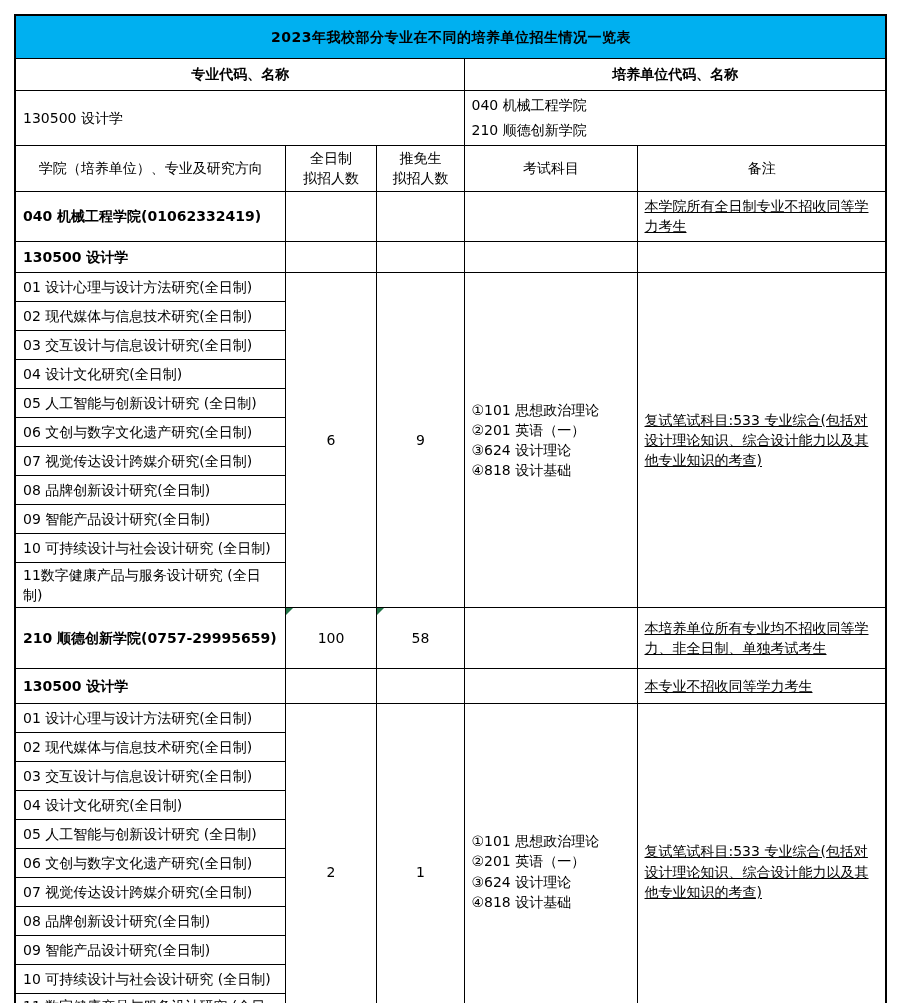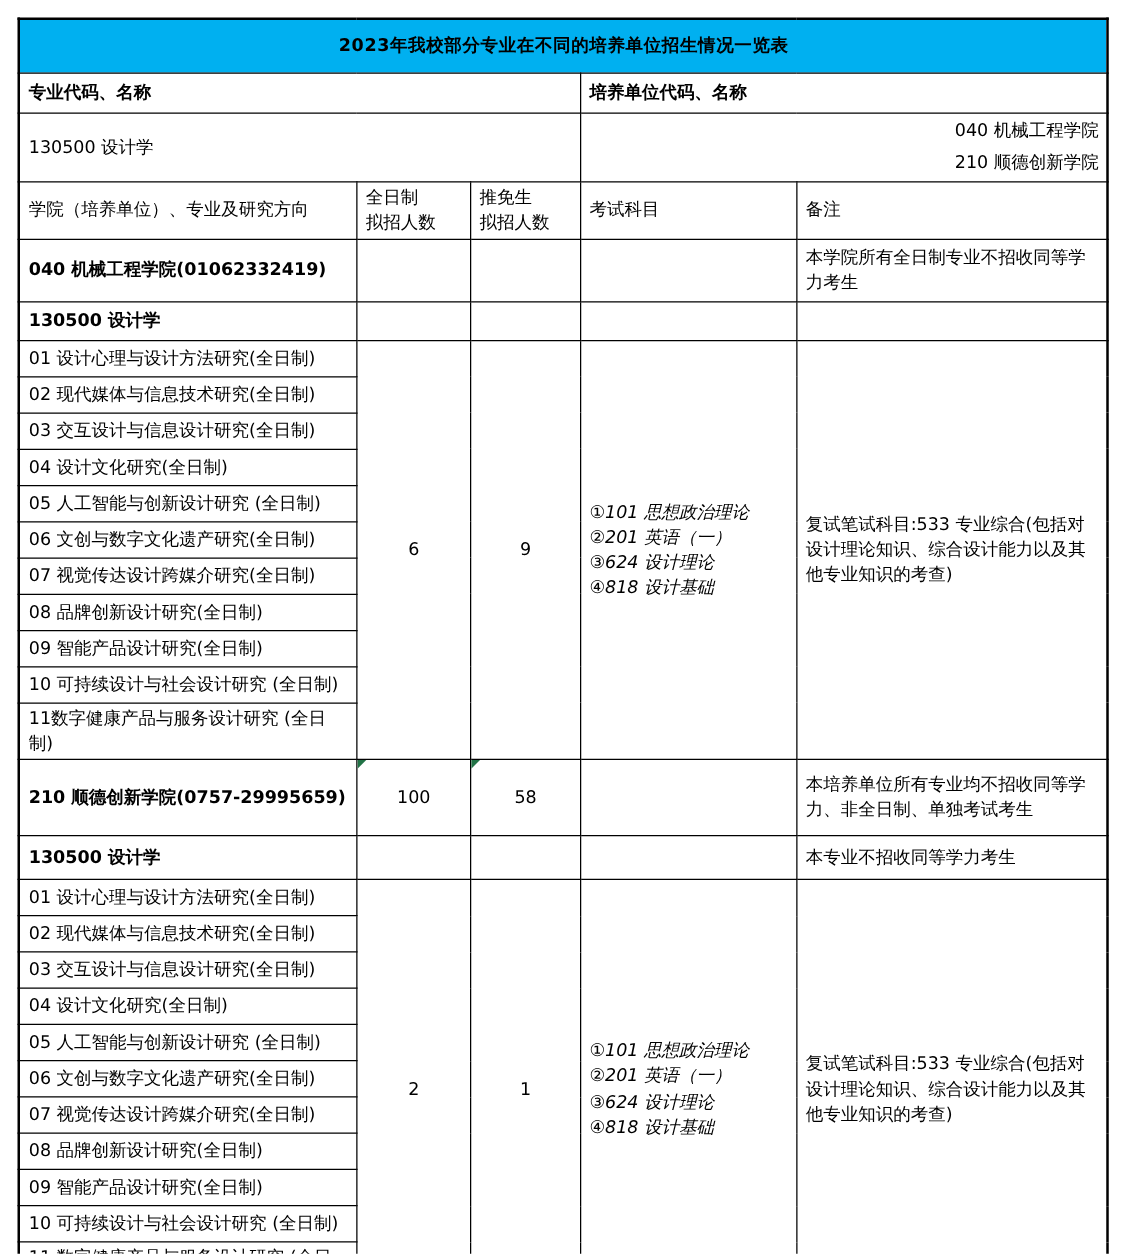--- a/index.html
+++ b/index.html
@@ -33,25 +33,25 @@
     box-sizing: border-box;
   }
   .title-cell {
     background: #00B0F0;
     font-weight: bold;
     text-align: center;
     font-size: 15px;
     letter-spacing: 0.5px;
   }
   .bold   { font-weight: bold; }
-  .center { text-align: left; }
+  .center { text-align: center; }
   .num    { text-align: center; }
-  .exam-cell   { line-height: 1.9; font-style: italic; }
-  .remark-cell { line-height: 1.9; padding-right: 4px; }
-  .unit-lines div { line-height: 1.8; text-align: right; }
+  .exam-cell   { line-height: 1.9; }
+  .remark-cell { line-height: 1.9; padding-right: 4px; text-decoration: underline; }
+  .unit-lines div { line-height: 1.8; }
   .rel { position: relative; }
   .tri {
     position: absolute;
     top: 0; left: 0;
     width: 0; height: 0;
     border-top: 7px solid #217346;
     border-right: 7px solid transparent;
   }
   
   .h43 { height: 43px; }

